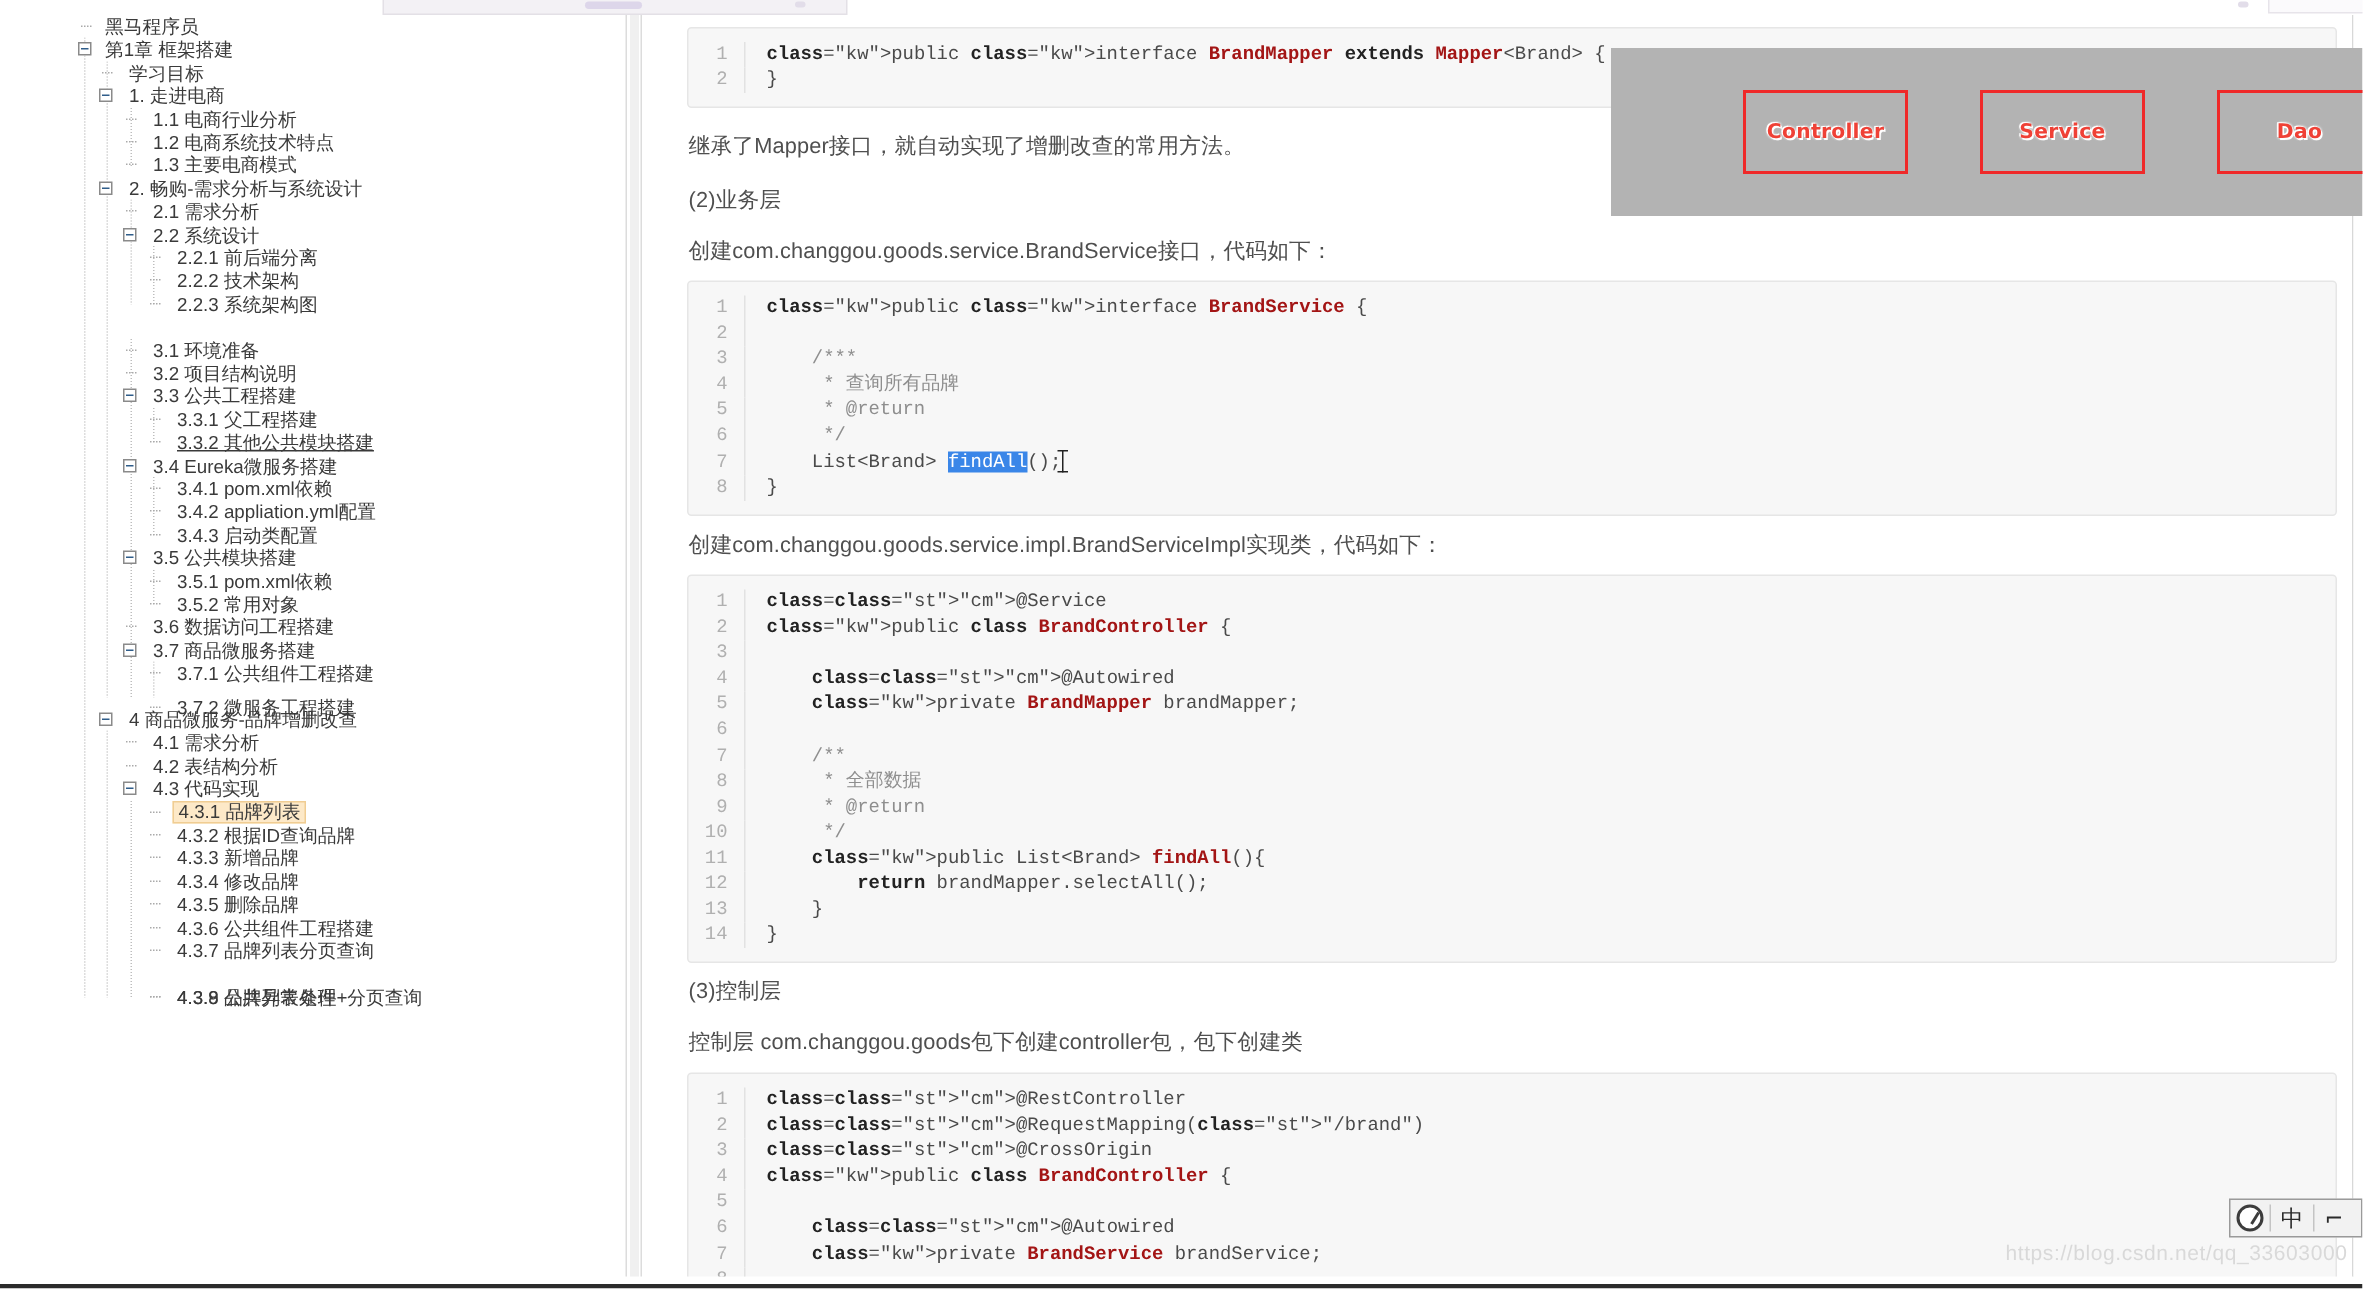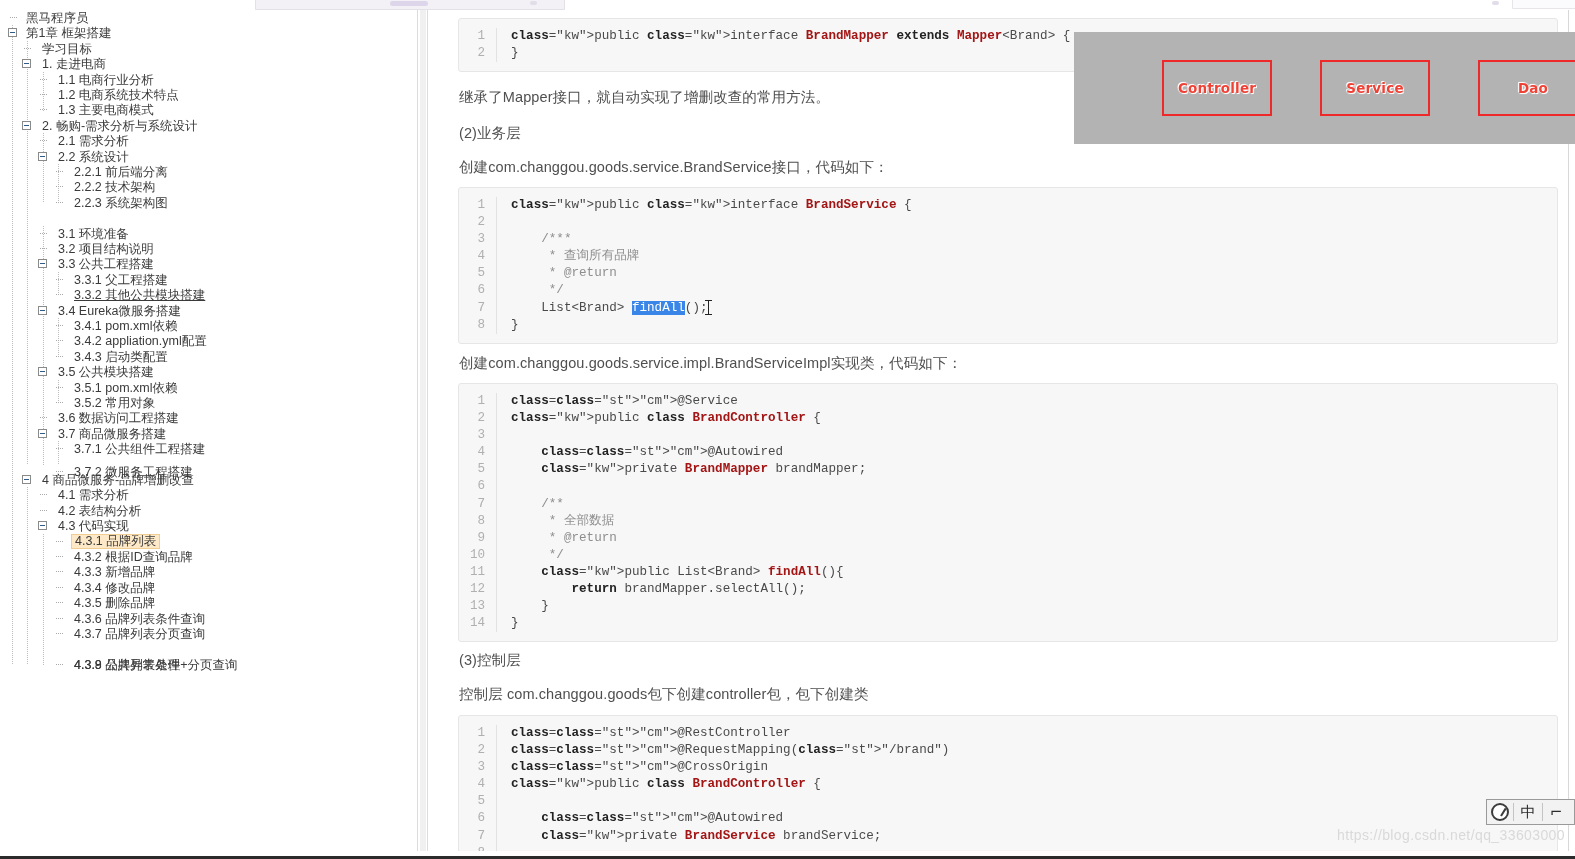--- a/index.html
+++ b/index.html
@@ -38,20 +38,21 @@
     position: absolute; top: 1px; width: 7px; height: 4px;
     background: #e2dde9; border-radius: 2px;
   }
 
   
   #sidebar {
     position: absolute; left: 0; top: 10px;
     width: 418px; height: 841px;
     background: #ffffff;
     overflow: hidden;
+    padding-left: 44px;
   }
   .toc {
     position: relative;
     padding: 2px 0 0 0;
     font-size: 12.5px;
     color: #3a3a3a;
     line-height: 15.4px;
   }
   .toc-row {
     position: relative;
@@ -450,21 +451,21 @@
         <div class="toc-row" style="position: absolute; left: 0px; top: 569.8px; width: 410px;">
           <span class="dash" style="left: 56px; top: 7px;"></span>
           <span class="toc-label" style="left: 74px; top: 1px;">4.3.4 修改品牌</span>
         </div>
         <div class="toc-row" style="position: absolute; left: 0px; top: 585.2px; width: 410px;">
           <span class="dash" style="left: 56px; top: 7px;"></span>
           <span class="toc-label" style="left: 74px; top: 1px;">4.3.5 删除品牌</span>
         </div>
         <div class="toc-row" style="position: absolute; left: 0px; top: 600.6px; width: 410px;">
           <span class="dash" style="left: 56px; top: 7px;"></span>
-          <span class="toc-label" style="left: 74px; top: 1px;">4.3.6 品牌列表条件查询</span>
+          <span class="toc-label" style="left: 74px; top: 1px;">4.3.6 公共组件工程搭建</span>
         </div>
         <div class="toc-row" style="position: absolute; left: 0px; top: 616px; width: 410px;">
           <span class="dash" style="left: 56px; top: 7px;"></span>
           <span class="toc-label" style="left: 74px; top: 1px;">4.3.7 品牌列表分页查询</span>
         </div>
         <div class="toc-row" style="position: absolute; left: 0px; top: 647px; width: 410px;">
           <span class="dash" style="left: 56px; top: 7px;"></span>
           <span class="toc-label" style="left: 74px; top: 1px;">4.3.8 品牌列表条件+分页查询</span>
         </div>
         <div class="toc-row" style="position: absolute; left: 0px; top: 646.8px; width: 410px;">

